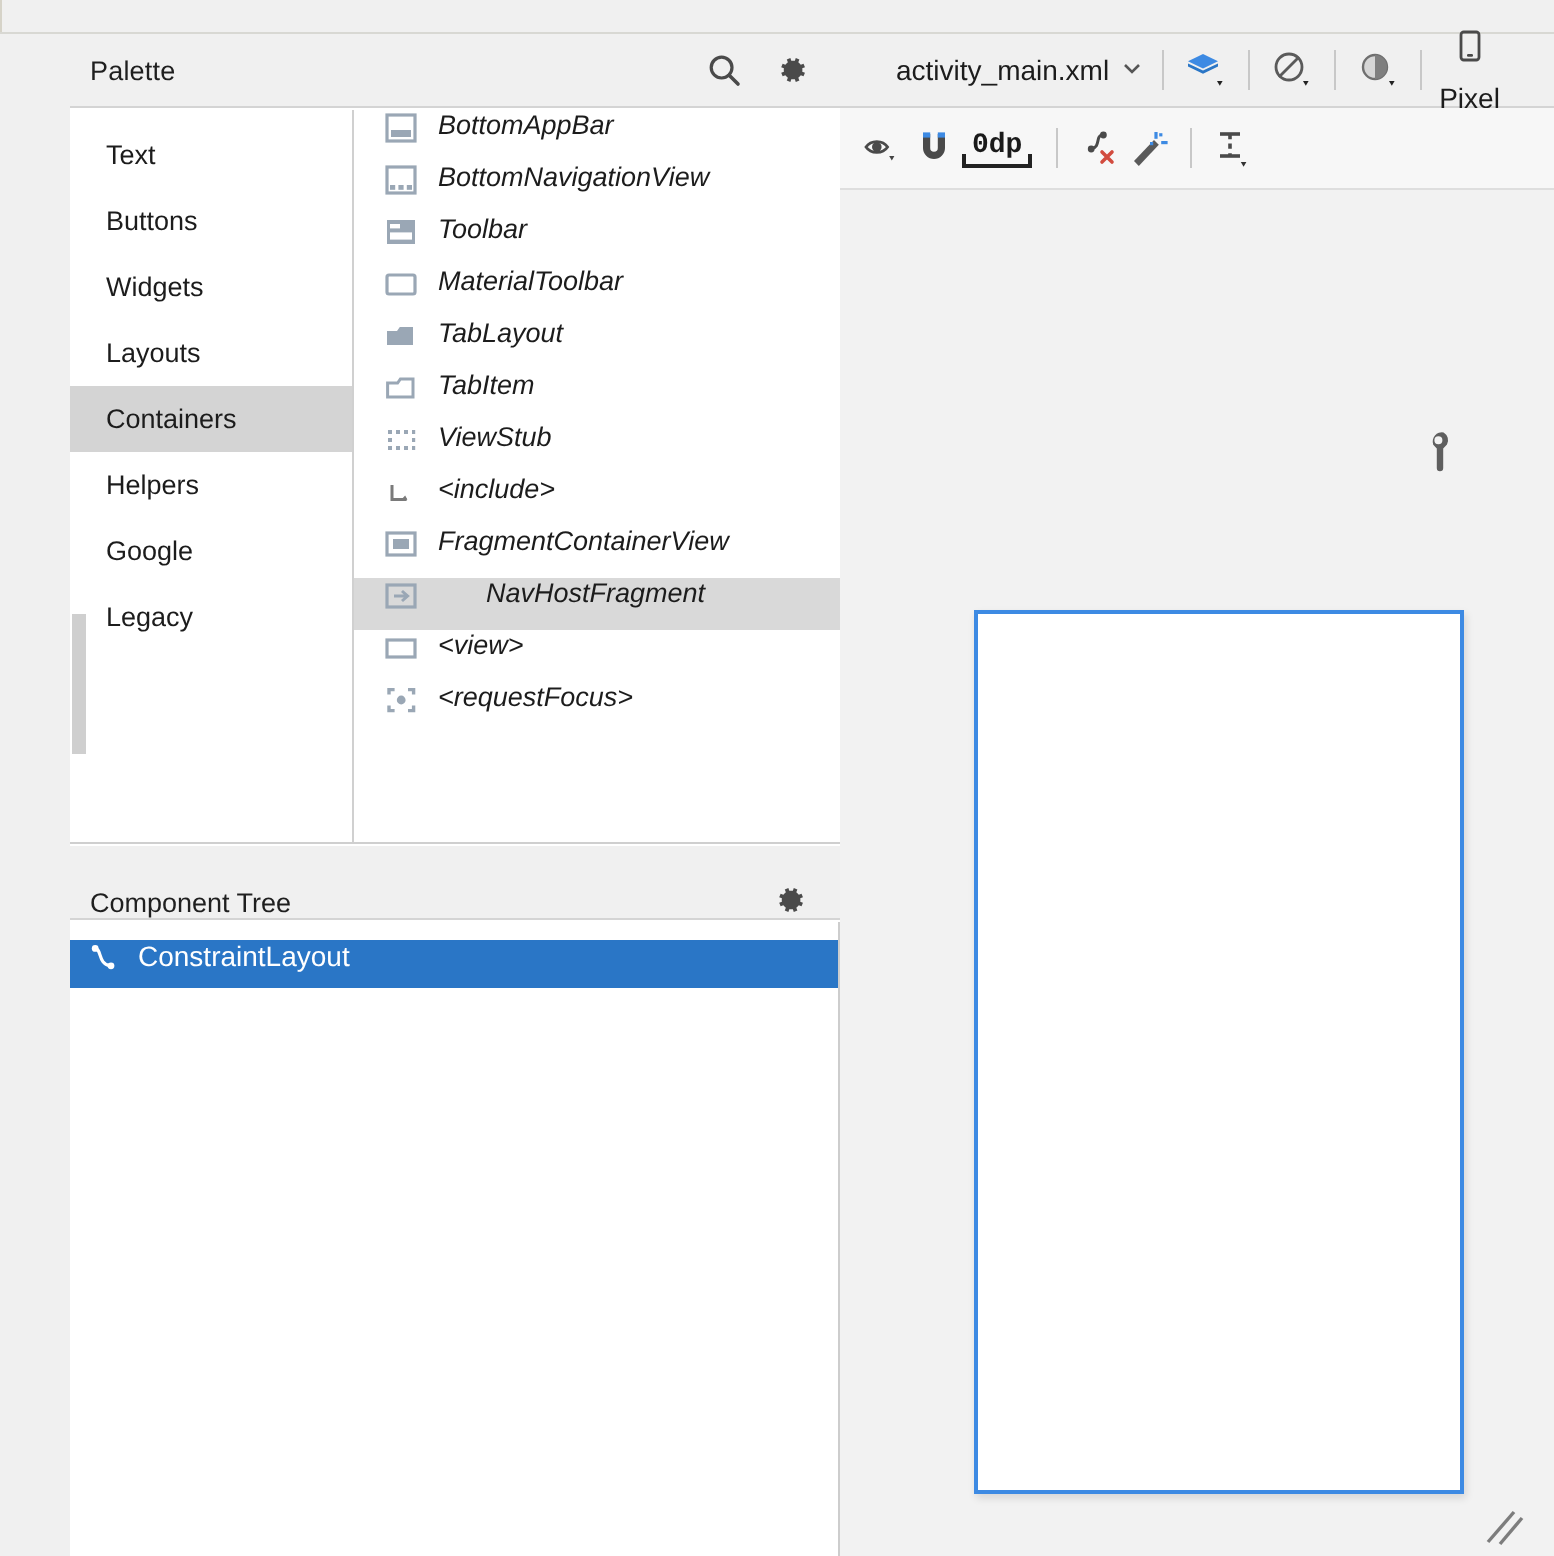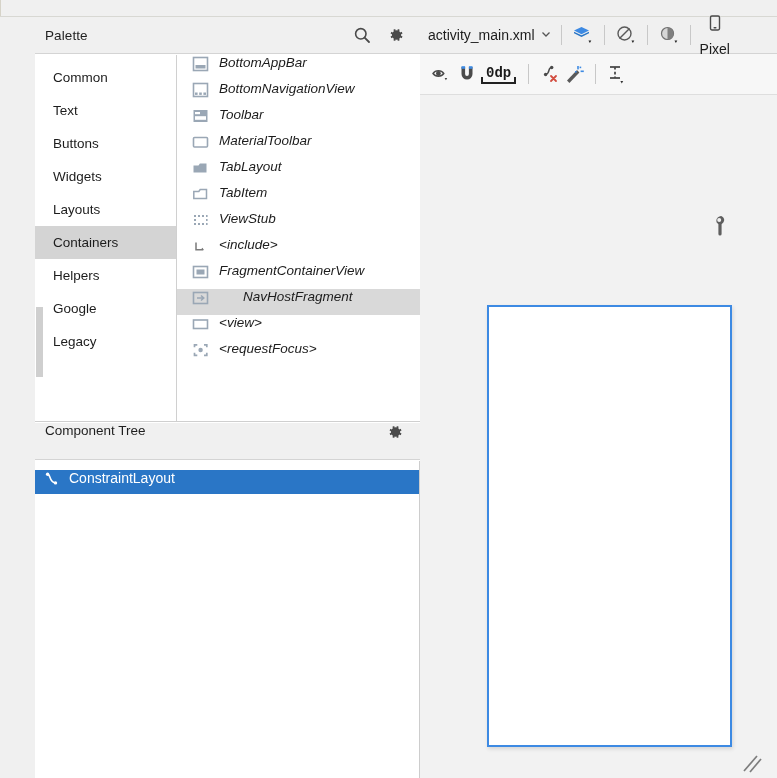--- a/index.html
+++ b/index.html
@@ -108,21 +108,21 @@
   .edge-scroll {
     position: absolute; left: 1px; top: 290px; width: 7px; height: 70px;
     background: #cfcfcf;
   }
 
   
   .ctree-header {
     position: absolute; left: 0; top: 406px; width: 419px; height: 37px;
     background: #f0f0f0;
     border-bottom: 1px solid #d4d4d4;
-    display: flex; align-items: flex-start;
+    display: flex; align-items: flex-end;
   }
   .ctree-header .title { margin-left: 10px; font-size: 13.5px; }
   .ctree-header .actions { margin-left: auto; display: flex; gap: 18px; margin-right: 14px; }
 
   .ctree-body {
     position: absolute; left: 0; top: 444px; width: 419px; height: 334px;
     background: #ffffff;
   }
   .ctree-col-split {
     position: absolute; left: 384px; top: 0; width: 1px; height: 334px;
@@ -144,21 +144,21 @@
     background: #f2f2f2;
   }
   .editor-toolbar {
     position: relative; height: 37px;
     background: #f0f0f0;
     border-bottom: 1px solid #d4d4d4;
     display: flex; align-items: center;
   }
   .file-tab {
     display: flex; align-items: center; gap: 5px;
-    margin-left: 8px; cursor: pointer;
+    margin-left: 28px; cursor: pointer;
   }
   .file-tab .name { font-size: 14px; color: #1c1c1c; }
   .tb-sep { width: 1px; height: 20px; background: #c8c8c8; margin: 0 9px; }
   .tb-btn { display: flex; align-items: center; cursor: pointer; }
   .device-chip { display: flex; align-items: center; gap: 6px; cursor: pointer; flex-direction: column; }
   .device-chip .name { font-size: 14px; color: #1c1c1c; }
 
   .tools-row {
     position: relative; height: 41px;
     background: #f7f7f7;
@@ -229,21 +229,20 @@
           <svg width="18" height="18" viewBox="0 0 18 18">
             <line x1="3" y1="9" x2="15" y2="9" stroke="#4a4a4a" stroke-width="1.5"></line>
           </svg>
         </span>
       </div>
     </div>
 
     <div class="palette-body">
 
       <div class="palette-cats">
-        <div class="cat">Common</div>
         <div class="cat">Text</div>
         <div class="cat">Buttons</div>
         <div class="cat">Widgets</div>
         <div class="cat">Layouts</div>
         <div class="cat selected">Containers</div>
         <div class="cat">Helpers</div>
         <div class="cat">Google</div>
         <div class="cat">Legacy</div>
       </div>
 

